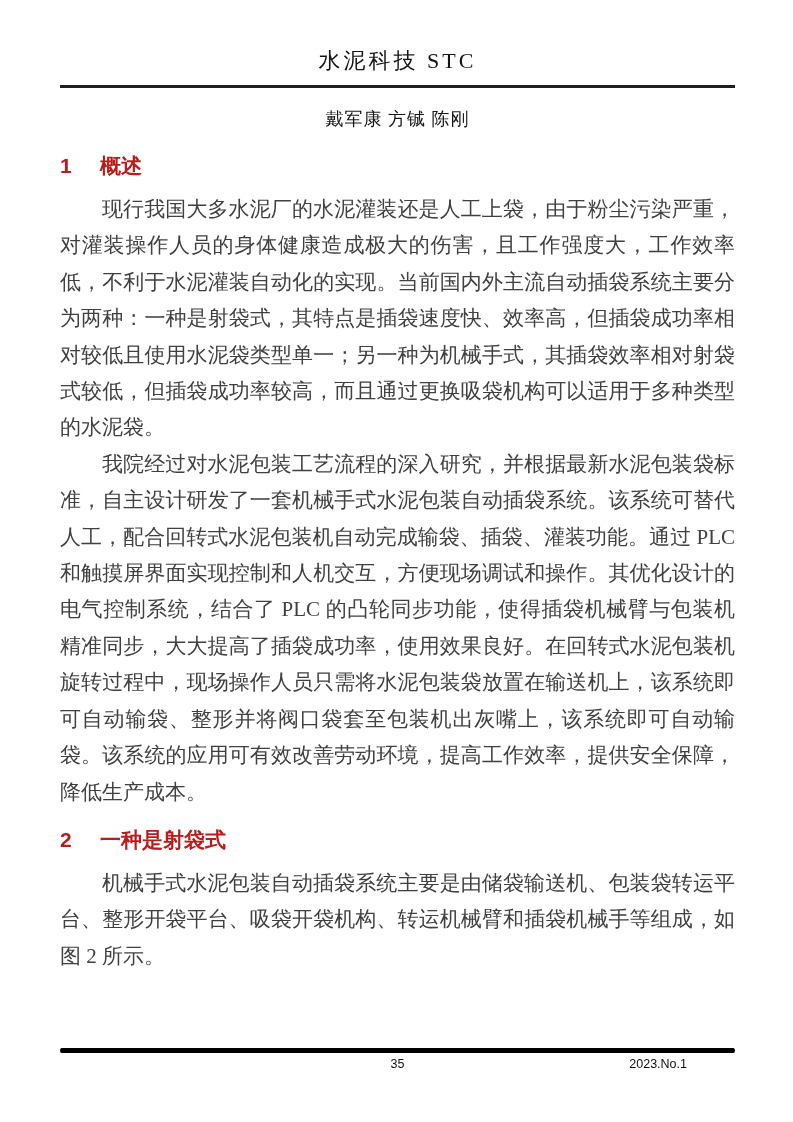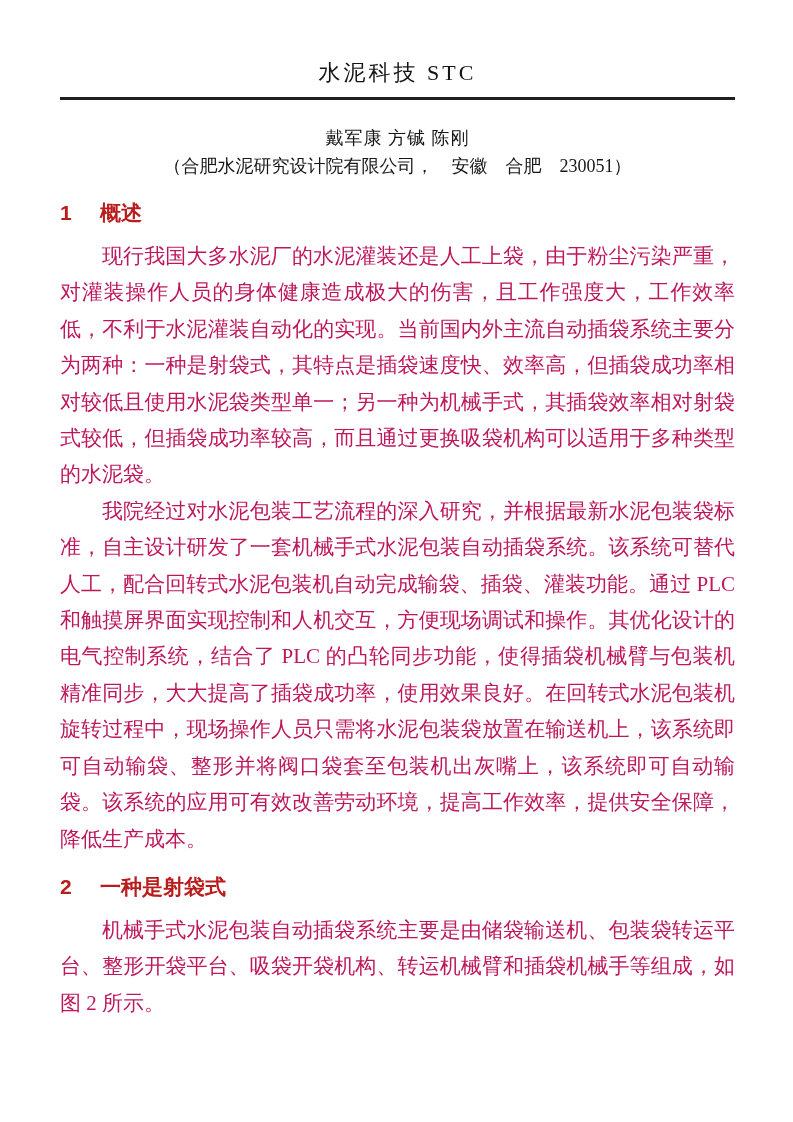--- a/index.html
+++ b/index.html
@@ -10,21 +10,21 @@
     color: #161616;
   }
   .page {
     position: relative;
     width: 793px;
     height: 1122px;
     background: #ffffff;
     overflow: hidden;
   }
   .content {
-    padding: 12px 58px 0 60px;
+    padding: 0 58px 0 60px;
   }
   .journal-header {
     padding-top: 46px;
     text-align: center;
   }
   .journal-name {
     font-size: 22px;
     letter-spacing: 3px;
     color: #141414;
     font-family: "Liberation Serif", "DejaVu Serif", serif;
@@ -38,21 +38,21 @@
     margin-top: 36px;
     text-align: center;
     font-family: "Liberation Sans", "DejaVu Sans", sans-serif;
     font-weight: bold;
     font-size: 32px;
     line-height: 40px;
     color: #0d0d0d;
     letter-spacing: 1px;
   }
   .authors {
-    margin-top: 26px;
+    margin-top: 19px;
     text-align: center;
     font-size: 18px;
     line-height: 24px;
     letter-spacing: 1px;
   }
   .affiliation {
     margin-top: 4px;
     text-align: center;
     font-size: 18px;
     line-height: 24px;
@@ -69,21 +69,21 @@
   .section-heading .sec-num {
     display: inline-block;
     min-width: 40px;
   }
   .first-section { margin-top: 20px; }
   .body-para {
     font-size: 21px;
     line-height: 36.4px;
     text-align: justify;
     text-indent: 2em;
-    color: #be185d;
+    color: #404040;
   }
   .page-footer {
     position: absolute;
     left: 60px;
     right: 58px;
     top: 1048px;
   }
   .footer-rule {
     height: 5px;
     background: #000000;
@@ -116,32 +116,38 @@
   <div class="content">
 
     <div class="journal-header">
       <div class="journal-name">水泥科技 STC</div>
       <div class="header-rule"></div>
     </div>
 
 
     <div class="authors">戴军康 方铖 陈刚</div>
 
-    <div class="affiliation">（合肥水泥研究设计院有限公司，　安徽　合肥　230051）</div>
 
     <div class="section">
       <h2 class="section-heading first-section">
         <span class="sec-num">1</span><span>概述</span>
       </h2>
       <p class="body-para">现行我国大多水泥厂的水泥灌装还是人工上袋，由于粉尘污染严重，对灌装操作人员的身体健康造成极大的伤害，且工作强度大，工作效率低，不利于水泥灌装自动化的实现。当前国内外主流自动插袋系统主要分为两种：一种是射袋式，其特点是插袋速度快、效率高，但插袋成功率相对较低且使用水泥袋类型单一；另一种为机械手式，其插袋效率相对射袋式较低，但插袋成功率较高，而且通过更换吸袋机构可以适用于多种类型的水泥袋。</p>
       <p class="body-para">我院经过对水泥包装工艺流程的深入研究，并根据最新水泥包装袋标准，自主设计研发了一套机械手式水泥包装自动插袋系统。该系统可替代人工，配合回转式水泥包装机自动完成输袋、插袋、灌装功能。通过 PLC 和触摸屏界面实现控制和人机交互，方便现场调试和操作。其优化设计的电气控制系统，结合了 PLC 的凸轮同步功能，使得插袋机械臂与包装机精准同步，大大提高了插袋成功率，使用效果良好。在回转式水泥包装机旋转过程中，现场操作人员只需将水泥包装袋放置在输送机上，该系统即可自动输袋、整形并将阀口袋套至包装机出灰嘴上，该系统即可自动输袋。该系统的应用可有效改善劳动环境，提高工作效率，提供安全保障，降低生产成本。</p>
     </div>
 
     <div class="section">
       <h2 class="section-heading">
         <span class="sec-num">2</span><span>一种是射袋式</span>
       </h2>
       <p class="body-para">机械手式水泥包装自动插袋系统主要是由储袋输送机、包装袋转运平台、整形开袋平台、吸袋开袋机构、转运机械臂和插袋机械手等组成，如图 2 所示。</p>
     </div>
 
   </div>
 
+  <div class="page-footer">
+    <div class="footer-rule"></div>
+    <div class="footer-row">
+      <span class="page-number">35</span>
+      <span class="issue-label">2023.No.1</span>
+    </div>
+  </div>
 </div>
 
 </body></html>

